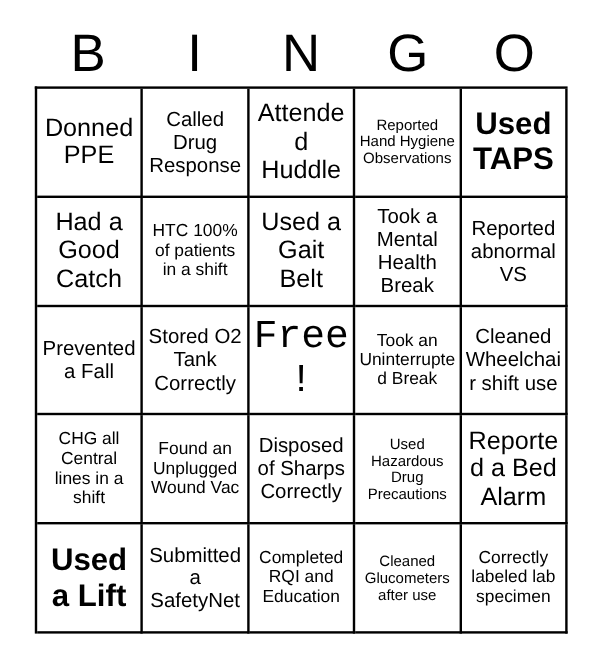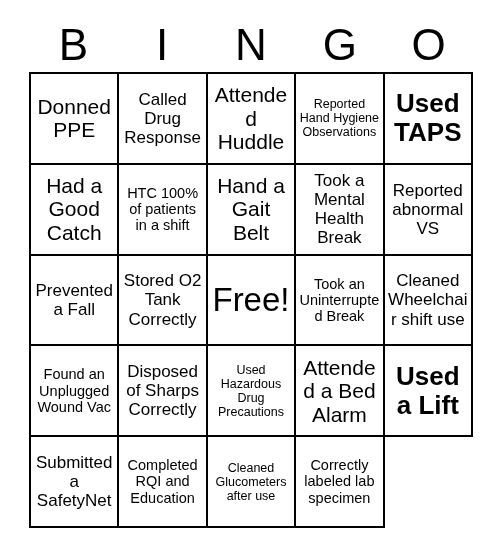--- a/index.html
+++ b/index.html
@@ -75,21 +75,21 @@
     line-height: 1.12;
     word-wrap: break-word;
   }
 
   
   .sz-xl .cell-text { font-size: 26px; font-weight: bold; }
   .sz-lg .cell-text { font-size: 21px; }
   .sz-md .cell-text { font-size: 17px; }
   .sz-sm .cell-text { font-size: 14.5px; }
   .sz-xs .cell-text { font-size: 12.5px; }
-  .sz-free .cell-text { font-size: 33px; }
+  .sz-free .cell-text { font-size: 33px; font-family: Liberation Mono, monospace; }
 </style>
 </head>
 <body>
 
 <div class="card">
 
   <div class="bingo-header">
     <div class="letter">B</div>
     <div class="letter">I</div>
     <div class="letter">N</div>
@@ -115,21 +115,21 @@
       <span class="cell-text">Used TAPS</span>
     </div>
 
     <div class="cell sz-lg">
       <span class="cell-text">Had a Good Catch</span>
     </div>
     <div class="cell sz-sm">
       <span class="cell-text">HTC 100% of patients in a shift</span>
     </div>
     <div class="cell sz-lg">
-      <span class="cell-text">Hand a Gait Belt</span>
+      <span class="cell-text">Used a Gait Belt</span>
     </div>
     <div class="cell sz-md">
       <span class="cell-text">Took a Mental Health Break</span>
     </div>
     <div class="cell sz-md">
       <span class="cell-text">Reported abnormal VS</span>
     </div>
 
     <div class="cell sz-md">
       <span class="cell-text">Prevented a Fall</span>
@@ -141,30 +141,33 @@
       <span class="cell-text">Free!</span>
     </div>
     <div class="cell sz-sm">
       <span class="cell-text">Took an Uninterrupted Break</span>
     </div>
     <div class="cell sz-md">
       <span class="cell-text">Cleaned Wheelchair shift use</span>
     </div>
 
     <div class="cell sz-sm">
+      <span class="cell-text">CHG all Central lines in a shift</span>
+    </div>
+    <div class="cell sz-sm">
       <span class="cell-text">Found an Unplugged Wound Vac</span>
     </div>
     <div class="cell sz-md">
       <span class="cell-text">Disposed of Sharps Correctly</span>
     </div>
     <div class="cell sz-xs">
       <span class="cell-text">Used Hazardous Drug Precautions</span>
     </div>
     <div class="cell sz-lg">
-      <span class="cell-text">Attended a Bed Alarm</span>
+      <span class="cell-text">Reported a Bed Alarm</span>
     </div>
 
     <div class="cell sz-xl">
       <span class="cell-text">Used a Lift</span>
     </div>
     <div class="cell sz-md">
       <span class="cell-text">Submitted a SafetyNet</span>
     </div>
     <div class="cell sz-sm">
       <span class="cell-text">Completed RQI and Education</span>

